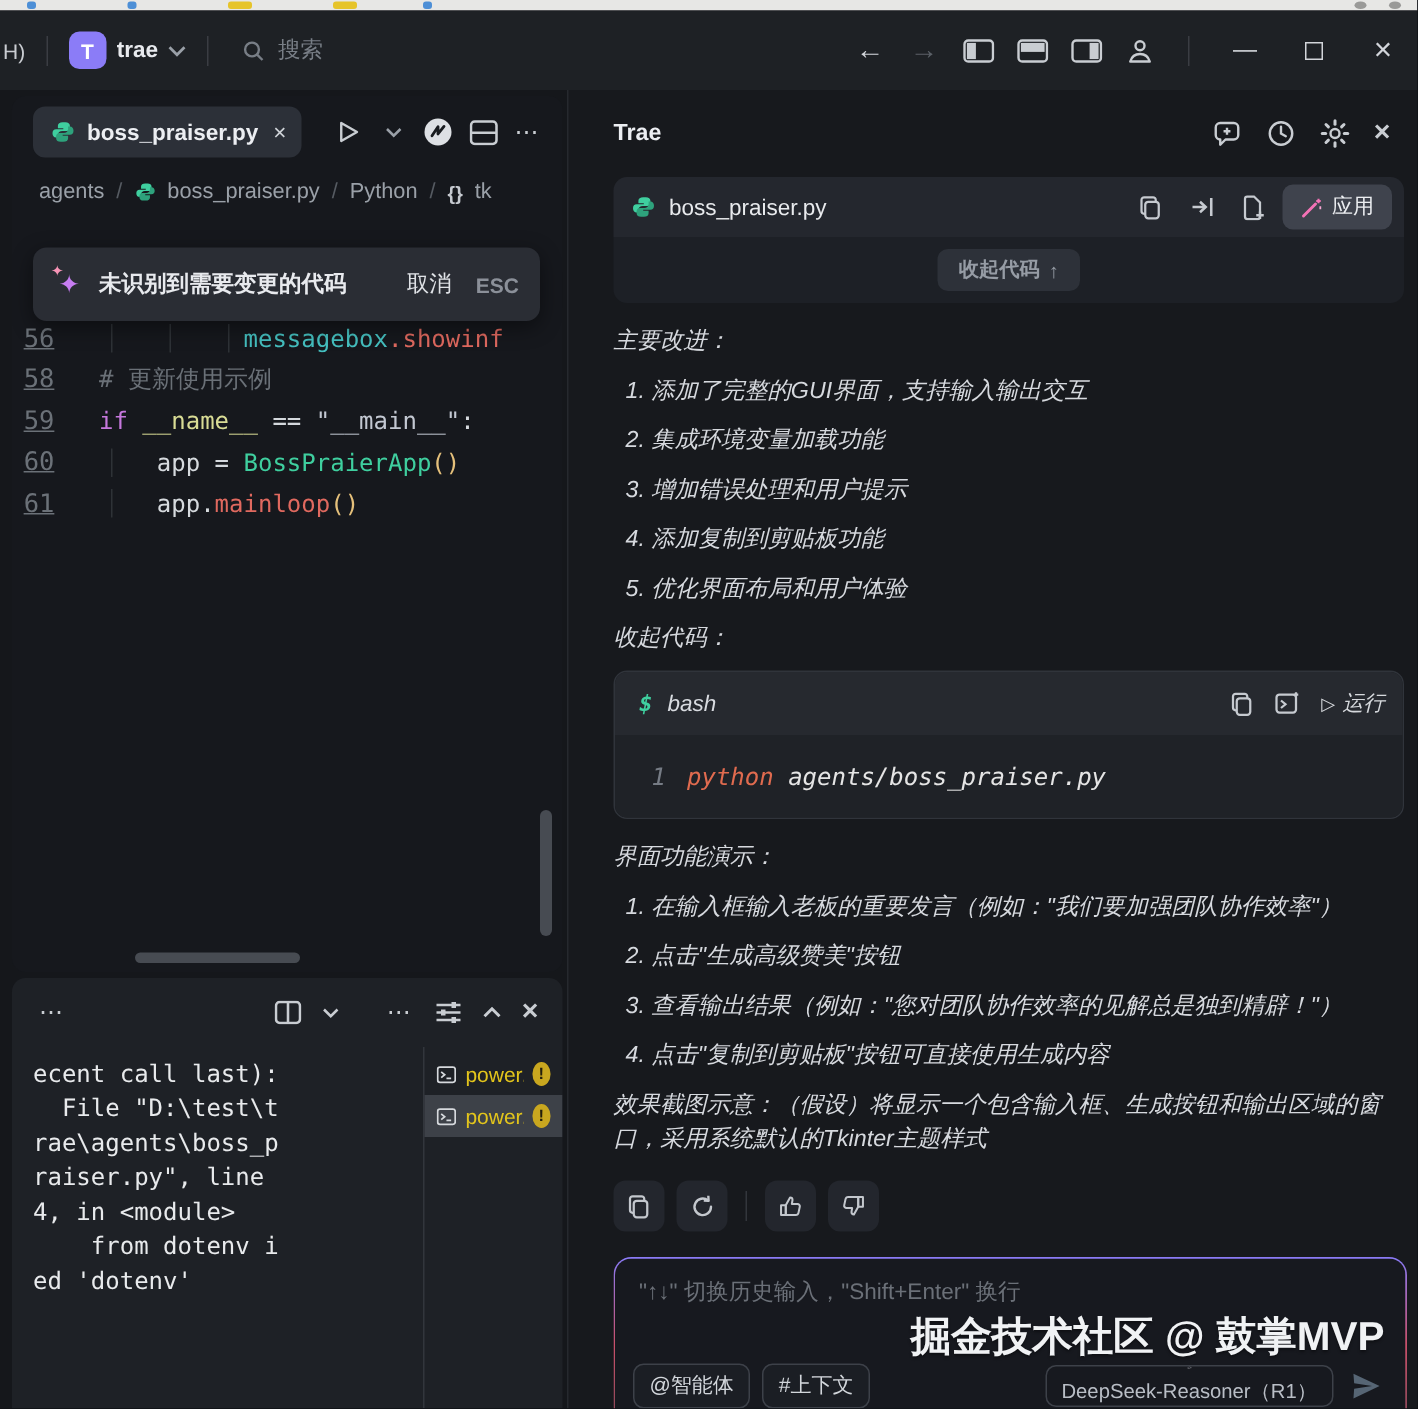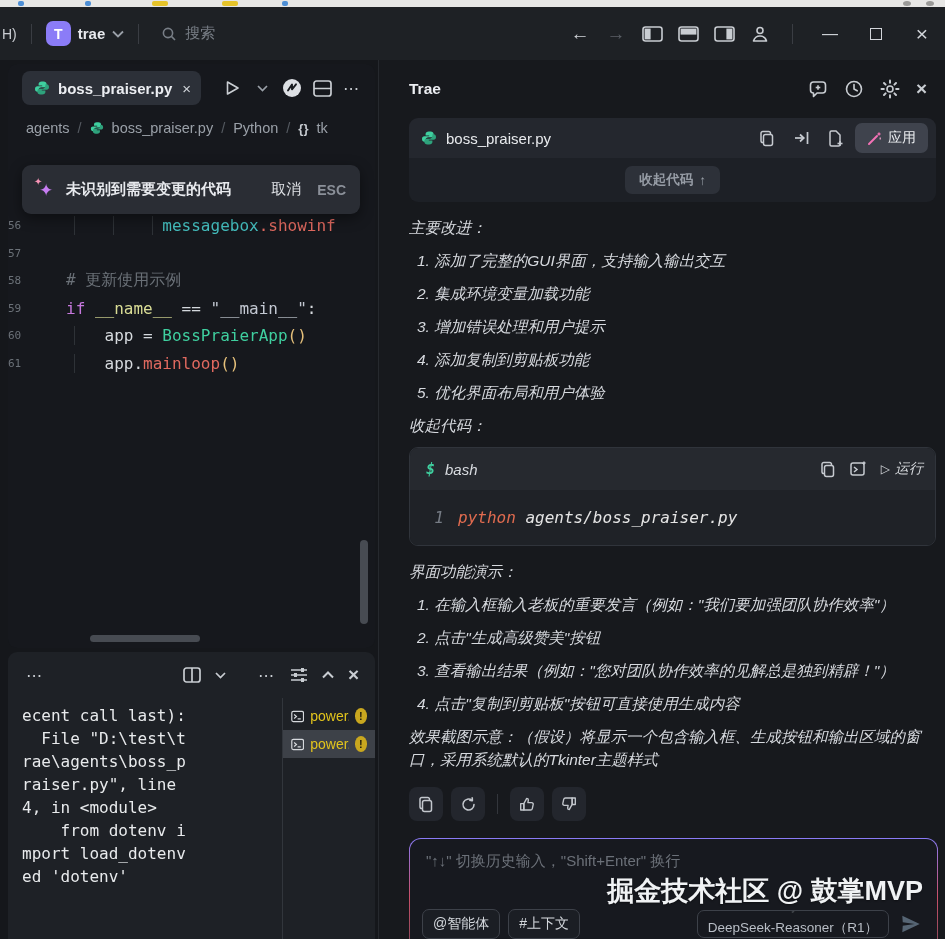--- a/index.html
+++ b/index.html
@@ -71,21 +71,21 @@
   .sparkle .s2 { position:absolute; left:-2px; top:-4px; color:#f794b6; font-size:10px; }
   .toast-text { color:#e8eaee; font-weight:bold; font-size:15px; }
   .toast-cancel { margin-left:auto; color:#dfe2e6; font-size:15px; }
   .toast-esc { color:#8b9099; font-weight:bold; font-size:14px; margin-left:6px; }
   
   .code {
     position:absolute; left:0; top:148px; width:100%;
     font-family:"DejaVu Sans Mono","Liberation Mono",monospace; font-size:16px;
   }
   .cline { position:relative; height:27.5px; display:flex; align-items:center; white-space:pre; }
-  .ln { width:58px; text-align:left; color:#6b7178; flex:0 0 58px; padding-right:22px; font-size:11px; }
+  .ln { width:58px; text-align:center; color:#6b7178; flex:0 0 58px; padding-right:22px; font-size:17px;text-decoration:underline; }
   .lc { position:relative; flex:1; overflow:hidden; }
   .guide { position:absolute; top:-4px; bottom:-4px; width:1px; background:#2e3237; }
   .tok-kw { color:#c678dd; }
   .tok-name { color:#d9dc95; }
   .tok-op { color:#d4d8dd; }
   .tok-str { color:#c3c8d2; }
   .tok-cls { color:#3fcf9f; }
   .tok-obj { color:#45c0c0; }
   .tok-meth { color:#e0695f; }
   .tok-paren { color:#e5c07b; }
@@ -340,24 +340,20 @@
       <span class="toast-cancel">取消</span>
       <span class="toast-esc">ESC</span>
     </div>
 
     <div class="code">
       <div class="cline">
         <span class="ln">56</span>
         <span class="lc"><span class="guide" style="left:8px"></span><span class="guide" style="left:47px"></span><span class="guide" style="left:86px"></span><span class="tok-obj">          messagebox</span><span class="tok-meth">.showinf</span></span>
       </div>
       <div class="cline">
-        <span class="ln">57</span>
-        <span class="lc"></span>
-      </div>
-      <div class="cline">
         <span class="ln">58</span>
         <span class="lc"><span class="tok-comment"># 更新使用示例</span></span>
       </div>
       <div class="cline">
         <span class="ln">59</span>
         <span class="lc"><span class="tok-kw">if</span><span class="tok-name"> __name__ </span><span class="tok-op">== </span><span class="tok-str">"__main__"</span><span class="tok-plain">:</span></span>
       </div>
       <div class="cline">
         <span class="ln">60</span>
         <span class="lc"><span class="guide" style="left:8px"></span><span class="tok-plain">    app </span><span class="tok-op">= </span><span class="tok-cls">BossPraierApp</span><span class="tok-paren">()</span></span>
@@ -400,21 +396,21 @@
         </span>
         <span class="abtn">
           <svg width="12" height="8" viewBox="0 0 12 8">
               <polyline points="1,6.5 6,1.5 11,6.5" fill="none" stroke="#c9cdd2" stroke-width="2"></polyline>
             </svg>
         </span>
         <span class="abtn t-x">×</span>
       </div>
     </div>
     <div class="t-body">
-      <div class="t-out"><div>ecent call last):</div><div>  File "D:\test\t</div><div>rae\agents\boss_p</div><div>raiser.py", line</div><div>4, in &lt;module&gt;</div><div>    from dotenv i</div><div>mport load_dotenv</div><div>ed 'dotenv'</div></div>
+      <div class="t-out"><div>ecent call last):</div><div>  File "D:\test\t</div><div>rae\agents\boss_p</div><div>raiser.py", line</div><div>4, in &lt;module&gt;</div><div>    from dotenv i</div><div>ed 'dotenv'</div></div>
       <div class="t-divider"></div>
       <div class="t-side">
         <div class="t-row">
           <svg width="17" height="15" viewBox="0 0 17 15">
               <rect x="1" y="1" width="15" height="13" rx="2" fill="none" stroke="#d6d9dd" stroke-width="1.5"></rect>
               <polyline points="4,5 7,7.5 4,10" fill="none" stroke="#d6d9dd" stroke-width="1.5"></polyline>
               <line x1="8.5" y1="10.5" x2="12.5" y2="10.5" stroke="#d6d9dd" stroke-width="1.5"></line>
             </svg>
           <span class="t-label">power...</span>
           <span class="t-badge">!</span>

